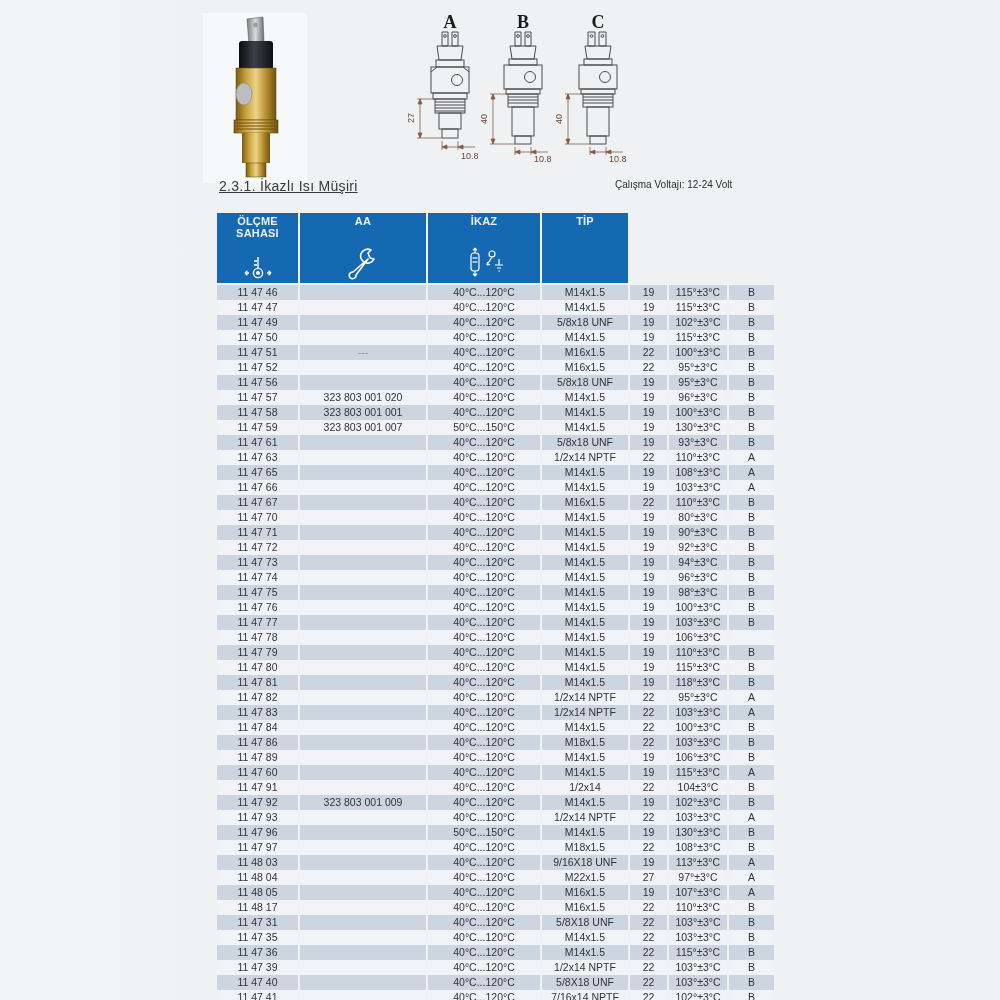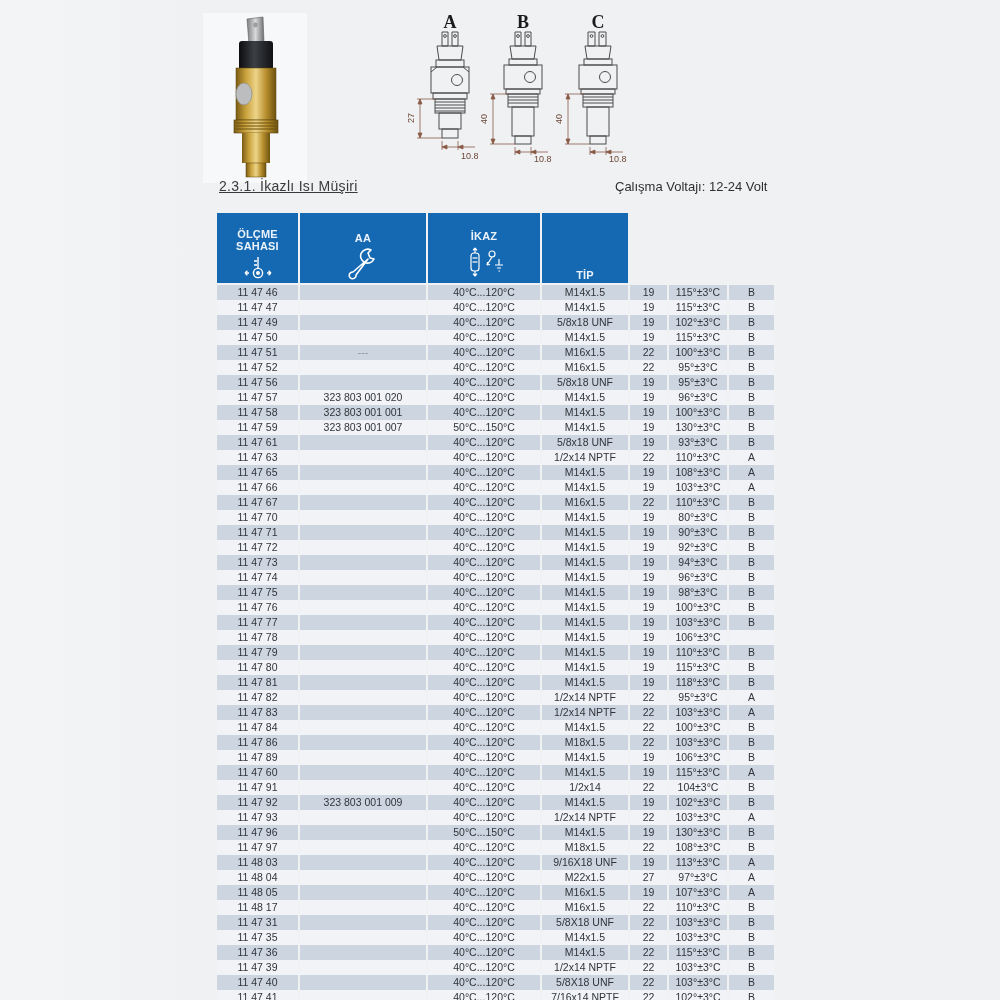--- a/index.html
+++ b/index.html
@@ -9,27 +9,27 @@
     background:linear-gradient(90deg,#f3f4f5,#eff1f3);}
   
   .photo-wrap{position:absolute;left:203px;top:13px;width:104px;height:170px;background:#f7f8f9;}
   
   .drawing{position:absolute;top:10px;width:110px;height:150px;}
   .d-a{left:395px;} .d-b{left:468px;} .d-c{left:543px;}
   .d-label{position:absolute;top:2px;width:100%;text-align:center;
     font-family:"Liberation Serif", serif;font-weight:bold;font-size:18px;color:#1b1b1b;}
   
   .section-title{position:absolute;left:219px;top:178px;font-size:14px;color:#3a3a3a;letter-spacing:.3px;text-decoration:underline;}
-  .voltage-note{position:absolute;left:615px;top:179px;width:180px;font-size:13px;color:#2f2f2f;}
+  .voltage-note{position:absolute;left:615px;top:179px;width:180px;font-size:10px;color:#2f2f2f;}
   
   .tbl{position:absolute;left:217px;top:213px;width:557px;}
   .thead,.trow{display:grid;grid-template-columns:81px 126px 112px 86px 37px 58px 45px;column-gap:2px;}
   .thead{height:70px;margin-bottom:2px;}
   .hcell{background:var(--hdr);color:#eaf3fb;display:flex;flex-direction:column;
-    align-items:center;justify-content:flex-end;text-align:center;font-size:11px;font-weight:bold;
+    align-items:center;justify-content:space-between;text-align:center;font-size:11px;font-weight:bold;
     letter-spacing:.2px;line-height:12px;padding:2px 1px;box-sizing:border-box;}
   .hcell .hicon{margin-top:3px;}
   .trow{height:15px;}
   .tcell{font-size:10.5px;line-height:14.26px;text-align:center;color:#31343a;
     white-space:nowrap;overflow:hidden;}
   .trow:nth-child(odd) .tcell{background:var(--rowdark);}
   .trow:nth-child(even) .tcell{background:var(--rowlight);}
   .tcell.dash{color:#8d939b;}
   svg{display:block;}
 </style>

